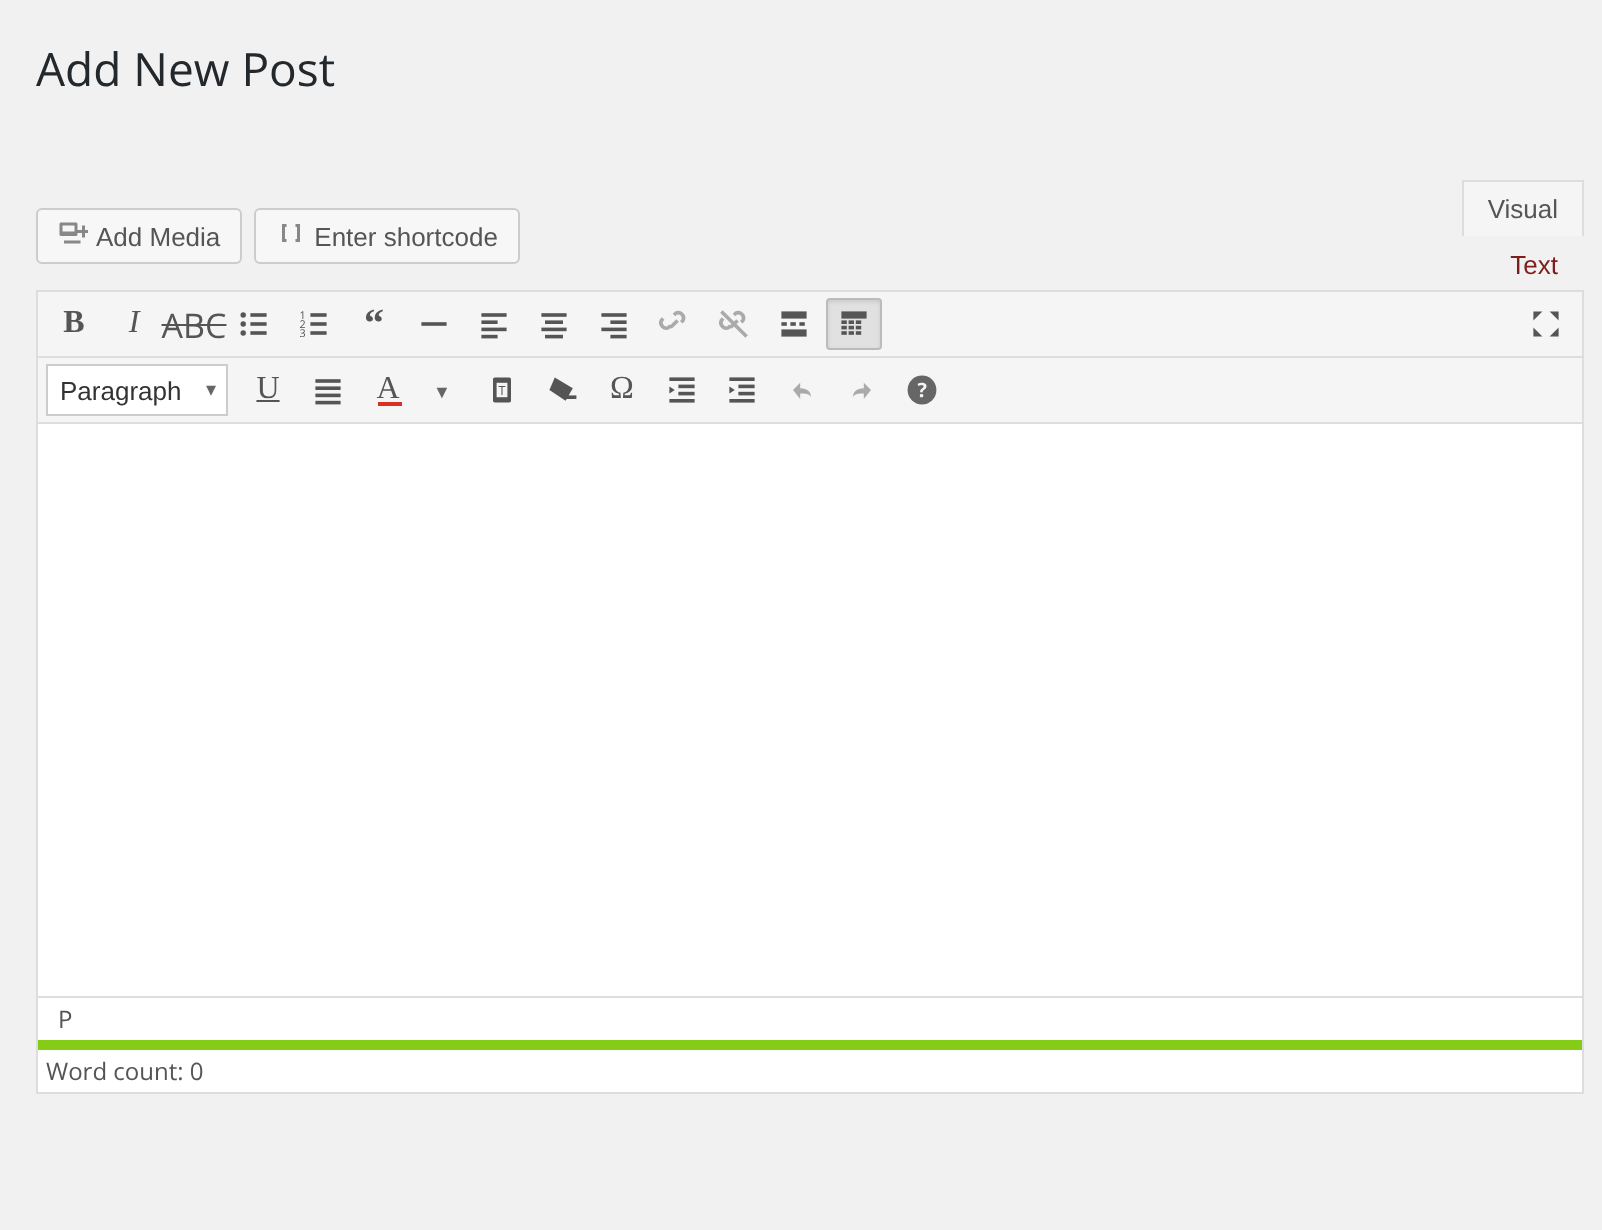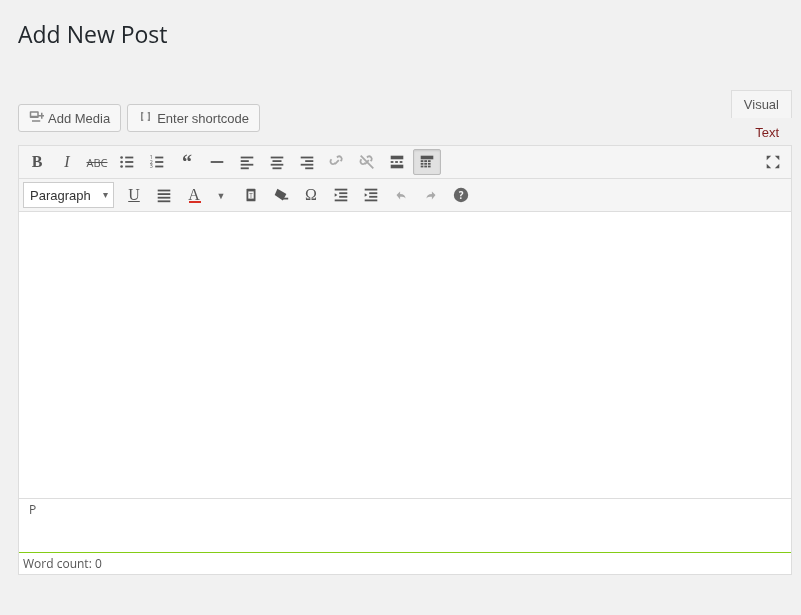--- a/index.html
+++ b/index.html
@@ -20,21 +20,21 @@
 .tbtn { width: 28px; height: 26px; display: inline-flex; align-items: center; justify-content: center; color: #555; cursor: pointer; font-size: 16px; border: 1px solid transparent; border-radius: 2px; }
 .tbtn.active { background: #e1e1e1; border: 1px solid #bbb; box-shadow: inset 0 1px 2px rgba(0,0,0,0.1); }
 .tbtn svg { width: 18px; height: 18px; fill: #555; }
 .tbtn.faded svg { fill: #aaa; }
 .expand-btn { margin-left: auto; }
 .format-select { height: 26px; padding: 0 22px 0 6px; font-size: 13px; border: 1px solid #ccc; background: #fff; color: #333; appearance: none; position: relative; }
 .select-wrap { position: relative; display: inline-block; margin-right: 4px; }
 .select-wrap::after { content: "▾"; position: absolute; right: 6px; top: 5px; font-size: 10px; color: #666; pointer-events: none; }
 .editor-area { height: 286px; background: #fff; }
 .path-row { border-top: 1px solid #ddd; background: #fff; padding: 2px 10px; font-size: 12px; color: #555; }
-.wc-row { border-top: 1px solid #84cc16; background: #fff; padding: 2px 4px 2px 4px; font-size: 12px; color: #555; margin-top: 32px; }
+.wc-row { border-top: 5px solid #84cc16; background: #fff; padding: 2px 4px 2px 4px; font-size: 12px; color: #555; }
 .color-swatch { width: 12px; height: 2px; background: #d93025; position: absolute; bottom: 4px; left: 8px; }
 .text-color-btn { position: relative; }
 .dd-caret { font-size: 9px; margin-left: -3px; color: #666; }
 </style>
 </head>
 <body>
 
 <div class="wrap">
   <h1 class="page-title">Add New Post</h1>
 
@@ -54,21 +54,21 @@
     <div class="tabs">
       <button class="tab active">Visual</button>
       <button class="tab">Text</button>
     </div>
   </div>
 
   <div class="editor-wrap">
     <div class="toolbar">
       <span class="tbtn" style="font-weight:900;font-family:Georgia;">B</span>
       <span class="tbtn" style="font-style:italic;font-family:Georgia;">I</span>
-      <span class="tbtn" style="font-size:11px;text-decoration:line-through;">ABC</span>
+      <span class="tbtn" style="font-size:17px;text-decoration:line-through;">ABC</span>
       <span class="tbtn">
           <svg viewBox="0 0 20 20">
             <circle cx="4" cy="5" r="1.5"></circle>
             <circle cx="4" cy="10" r="1.5"></circle>
             <circle cx="4" cy="15" r="1.5"></circle>
             <rect x="8" y="4" width="9" height="2"></rect>
             <rect x="8" y="9" width="9" height="2"></rect>
             <rect x="8" y="14" width="9" height="2"></rect>
           </svg>
         </span>

